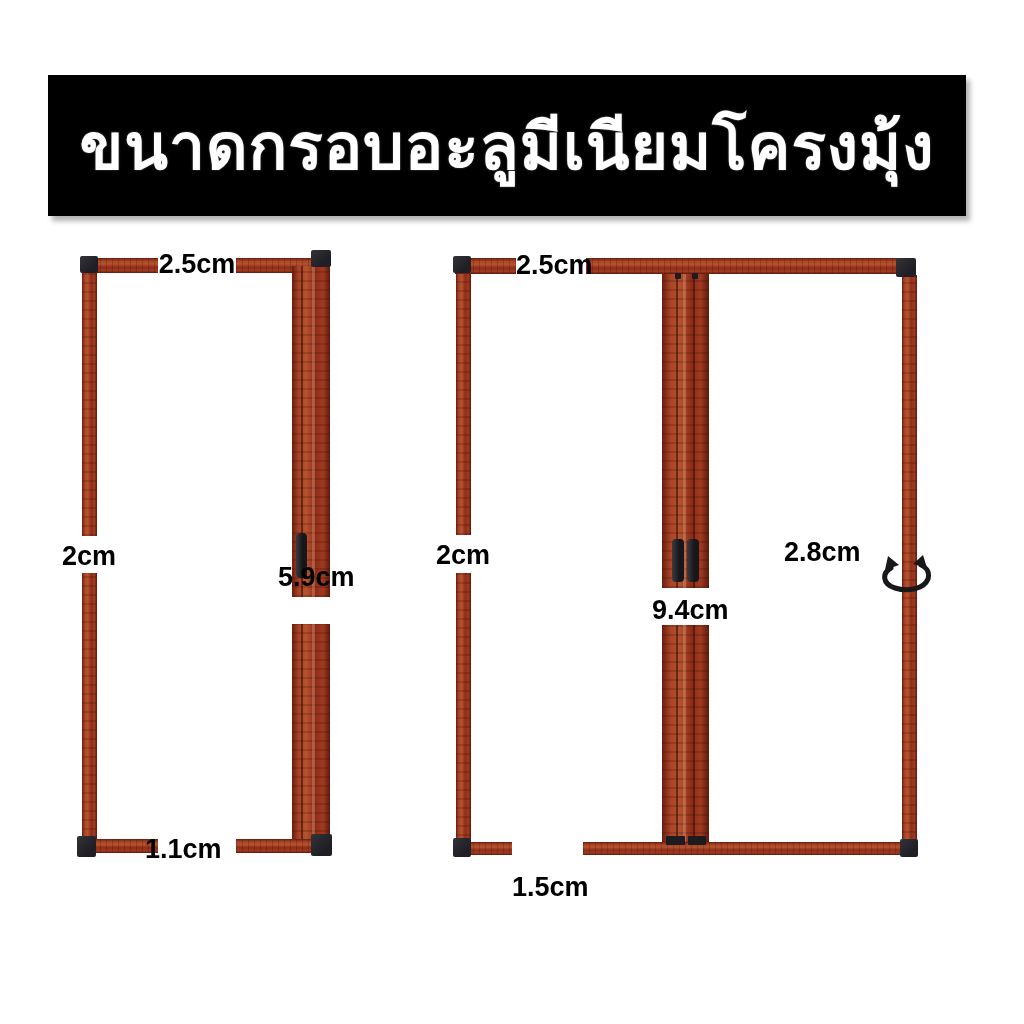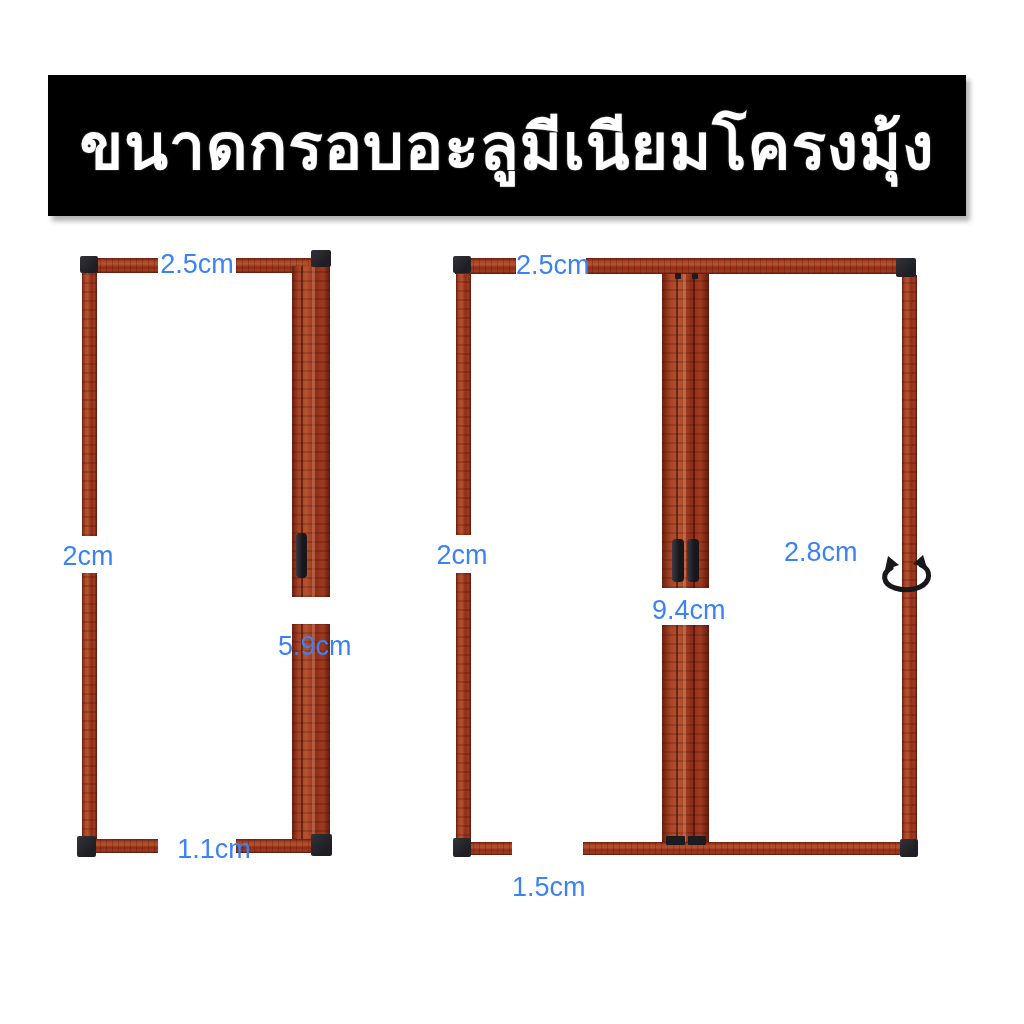--- a/index.html
+++ b/index.html
@@ -64,23 +64,23 @@
     background:rgba(48,8,2,0.55);
   }
   .gline-light{
     position:absolute;
     top:0;bottom:0;width:3px;
     background:rgba(255,210,180,0.25);
   }
   
   .dim-label{
     position:absolute;
-    color:#3b82f6;
+    color:#000000;
     font-size:27px;
-    font-weight:400;
+    font-weight:700;
     white-space:nowrap;
     text-align:center;
     line-height:1;
   }
   .rot-arrow{position:absolute;}
 </style>
 </head>
 <body>
 
 <div class="canvas">
@@ -111,22 +111,22 @@
 
     <div class="corner" style="left:80px;top:256px;width:18px;height:17px;"></div>
     <div class="corner" style="left:311px;top:250px;width:20px;height:17px;"></div>
     <div class="corner" style="left:77px;top:836px;width:19px;height:21px;"></div>
     <div class="corner" style="left:311px;top:834px;width:21px;height:22px;"></div>
 
     <div class="handle" style="left:296px;top:533px;width:11px;height:45px;"></div>
 
     <div class="dim-label" style="left:158px;top:251px;width:78px;">2.5cm</div>
     <div class="dim-label" style="left:62px;top:543px;width:52px;">2cm</div>
-    <div class="dim-label" style="left:278px;top:633px;width:68px;text-align:center;">5.9cm</div>
-    <div class="dim-label" style="left:177px;top:836px;width:74px;">1.1cm</div>
+    <div class="dim-label" style="left:278px;top:564px;width:68px;text-align:center;">5.9cm</div>
+    <div class="dim-label" style="left:145px;top:836px;width:74px;">1.1cm</div>
   </div>
 
   <div>
 
     <div class="piece wood-h" style="left:455px;top:258px;width:61px;height:16px;"></div>
     <div class="piece wood-h" style="left:586px;top:258px;width:327px;height:16px;"></div>
 
     <div class="piece wood-v" style="left:456px;top:274px;width:15px;height:261px;"></div>
     <div class="piece wood-v" style="left:456px;top:573px;width:15px;height:272px;"></div>
 

